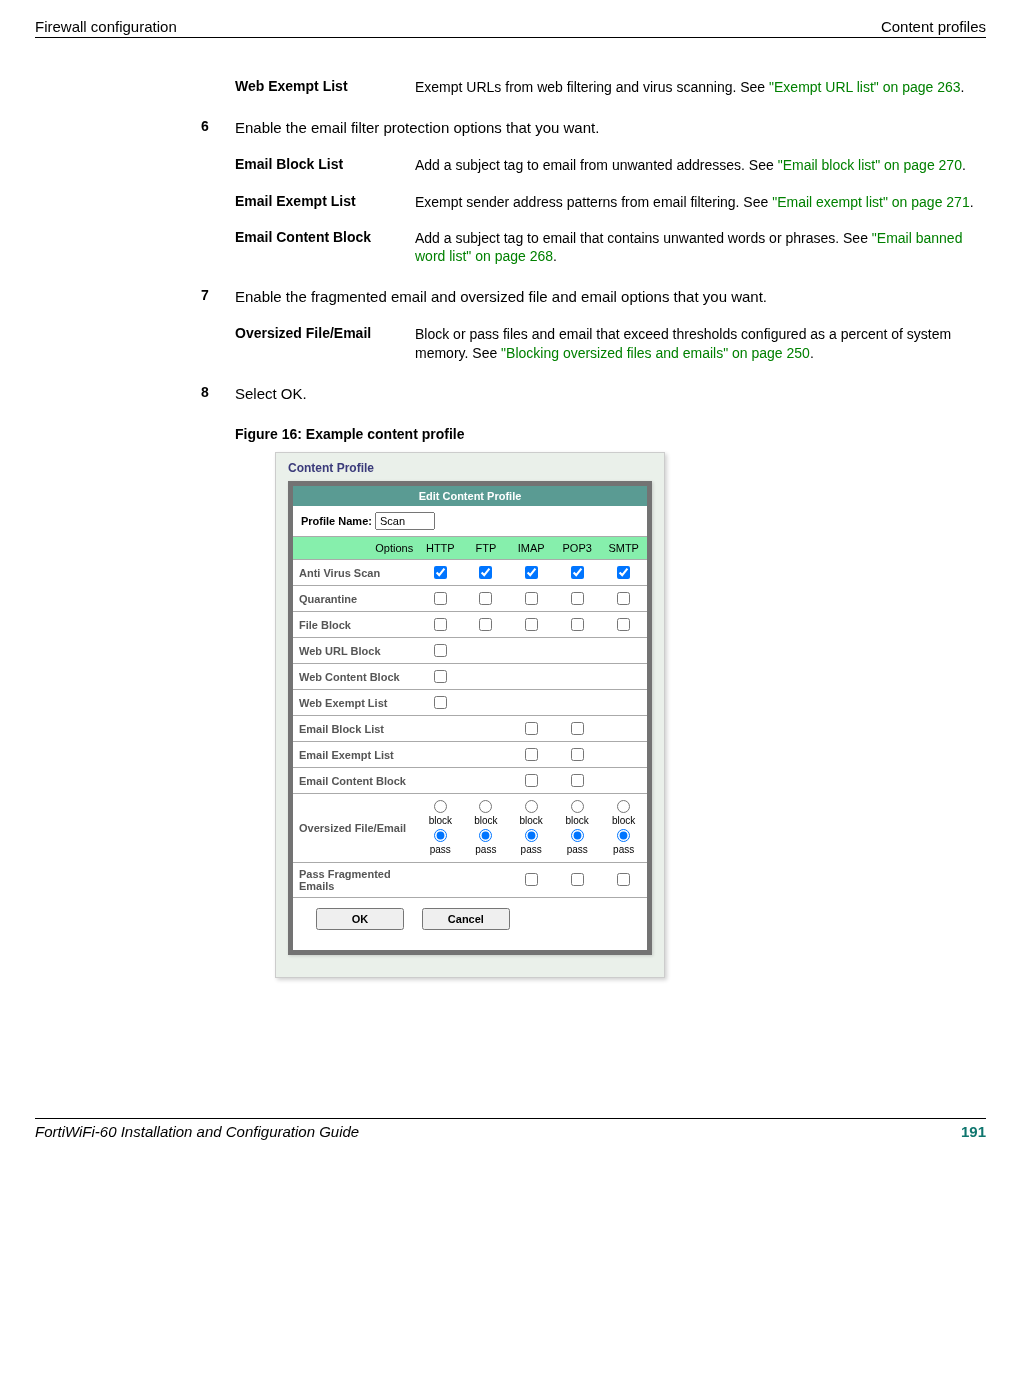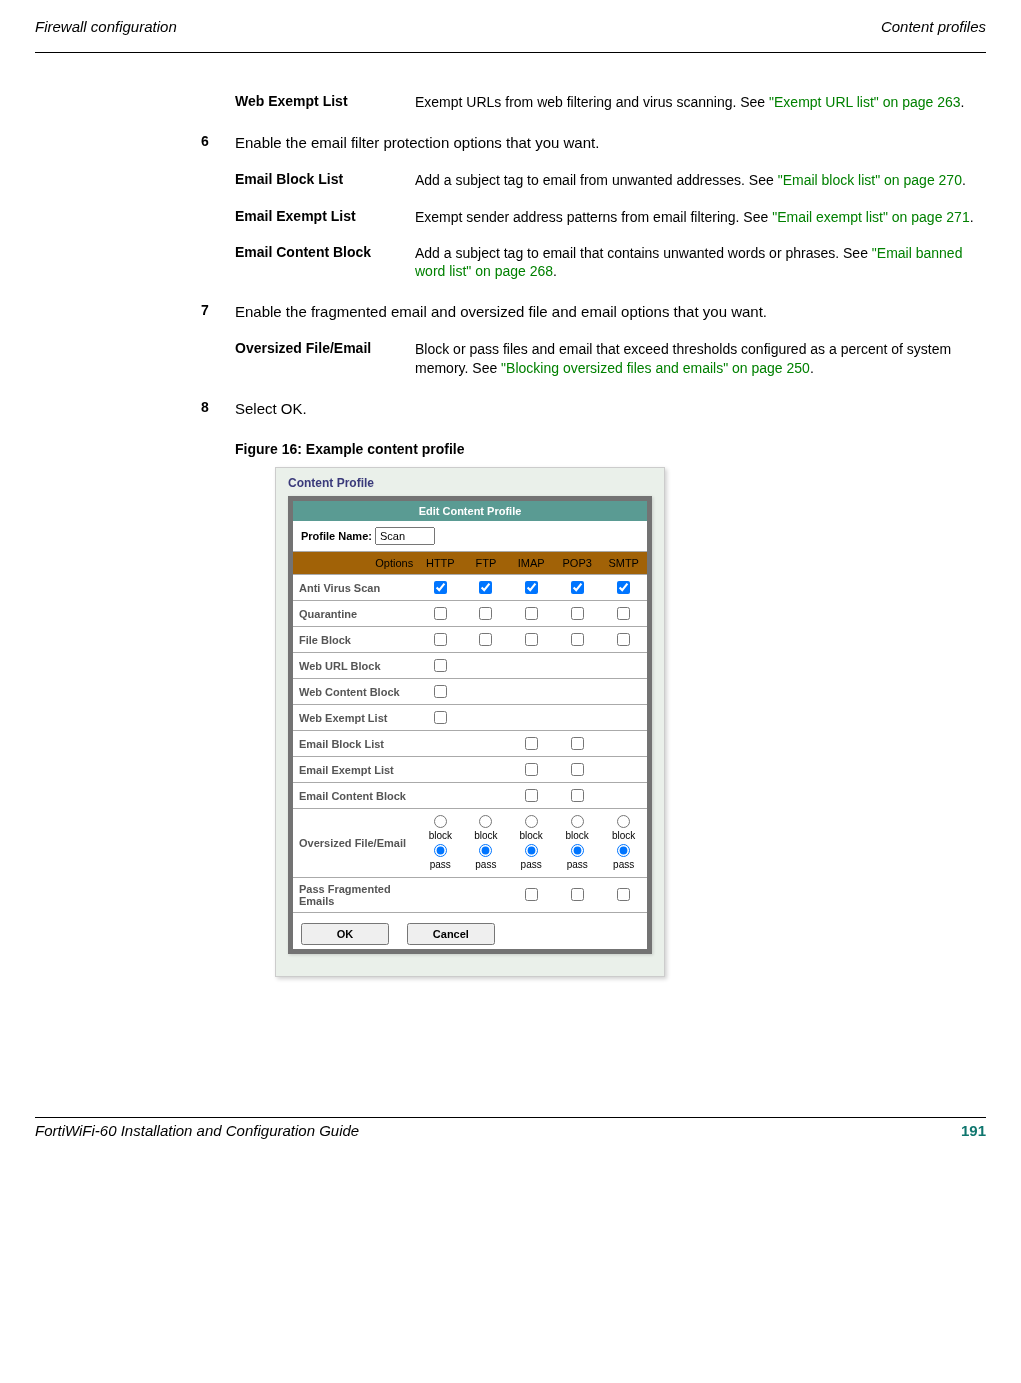--- a/index.html
+++ b/index.html
@@ -7,23 +7,22 @@
       font-family: Arial, Helvetica, sans-serif;
       font-size: 14px;
       color: #000;
       background: #fff;
       width: 1021px;
       padding: 18px 35px 0 35px;
     }
     .header-row {
       display: flex;
       justify-content: space-between;
-      font-style: italic;
       font-size: 15px;
-      margin-bottom: 17px;
+      margin-bottom: 2px;
     }
     .header-line {
       border-top: 1px solid #000;
       margin-bottom: 40px;
     }
     .content {
       margin-left: 200px;
       margin-right: 5px;
     }
     .def-row {
@@ -110,21 +109,21 @@
       width: 100%;
       border-collapse: collapse;
       font-size: 11px;
       font-family: Verdana, Arial, sans-serif;
     }
     .cp-table th {
       font-weight: normal;
       text-align: center;
       padding: 5px 4px;
       border-bottom: 1px solid #aaa;
-      background: #a16207;
+      background: #86efac;
     }
     .cp-table th:first-child {
       text-align: right;
       font-weight: normal;
     }
     .cp-table td {
       padding: 5px 4px;
       border-bottom: 1px solid #aaa;
       text-align: center;
       vertical-align: middle;
@@ -134,21 +133,22 @@
       font-weight: bold;
       color: #555;
       padding-left: 6px;
     }
     .cp-table input[type="checkbox"],
     .cp-table input[type="radio"] {
       vertical-align: middle;
       margin: 1px;
     }
     .cp-buttons {
-      padding: 10px 0 4px 8px;
+      padding: 10px 0 20px 8px;
+      margin-left: 15px;
     }
     .cp-buttons button {
       width: 88px;
       padding: 3px 0;
       font-size: 11px;
       font-family: Verdana, Arial, sans-serif;
       font-weight: bold;
       margin-right: 14px;
     }
     .bp {

